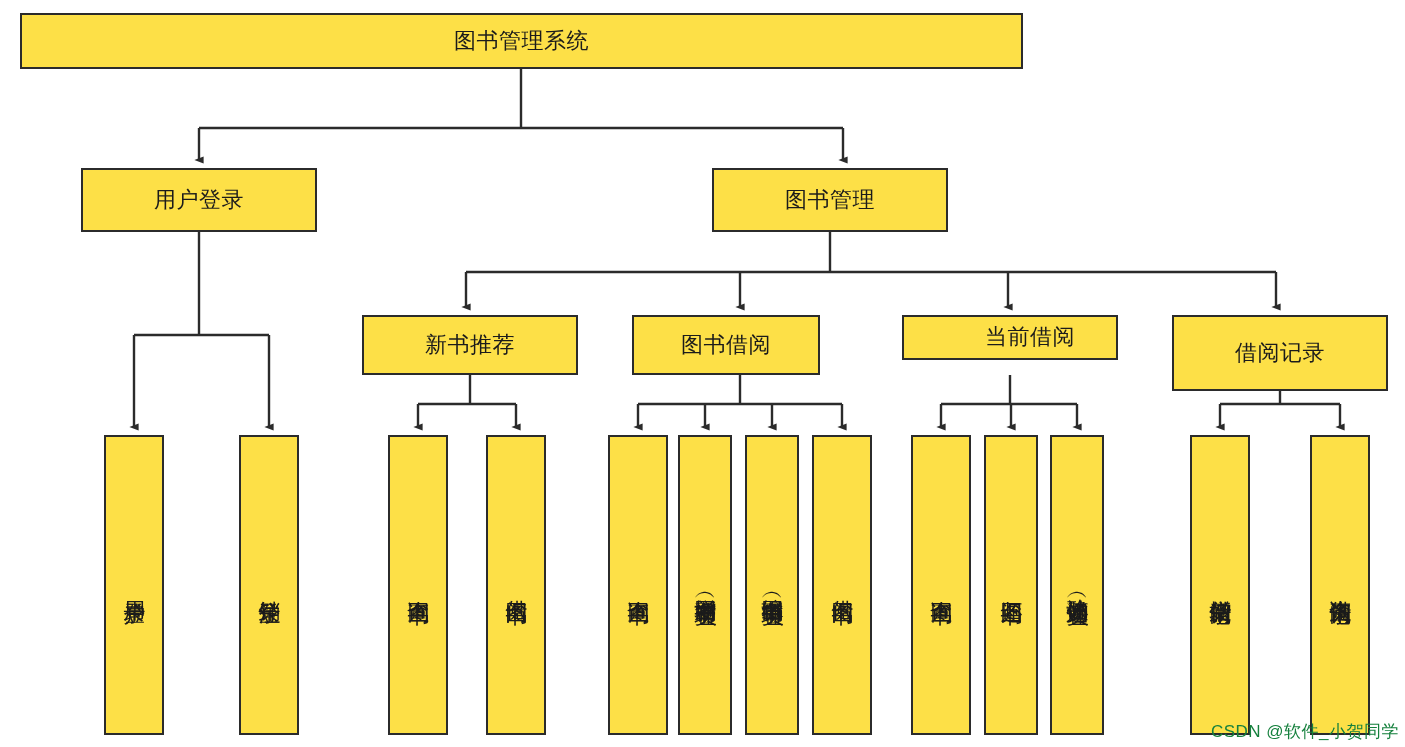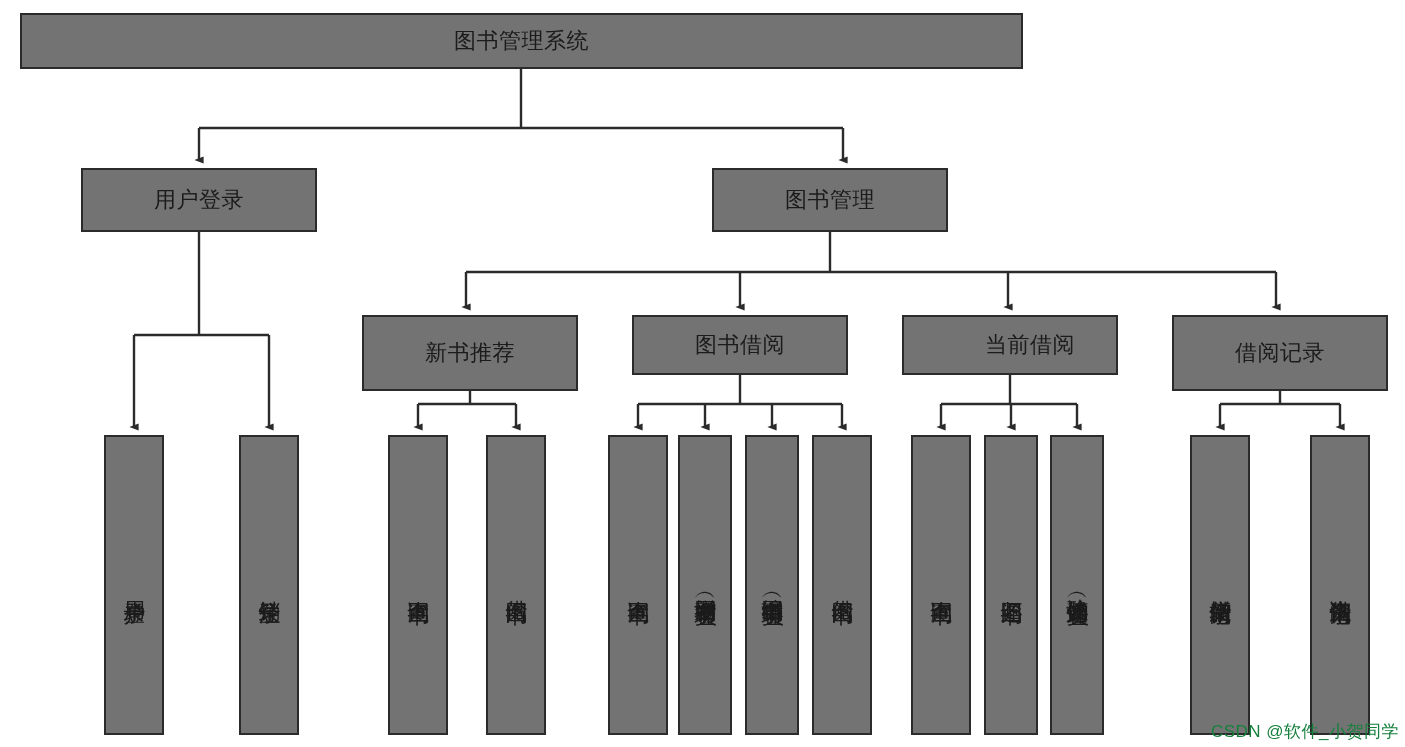--- a/index.html
+++ b/index.html
@@ -20,21 +20,21 @@
   #wires {
     position: absolute;
     left: 0;
     top: 0;
     width: 1405px;
     height: 747px;
   }
   .node {
     position: absolute;
     box-sizing: border-box;
-    background: #737373;
+    background: #fde047;
     border: 2px solid #2b2b2b;
     display: flex;
     align-items: center;
     justify-content: center;
     color: #1b1b1b;
   }
   .node.h {
     font-size: 22px;
     line-height: 1.1;
     letter-spacing: 0.5px;
@@ -126,27 +126,27 @@
     <span>图书管理系统</span>
   </div>
 
   <div class="node h" style="left: 81px; top: 168px; width: 236px; height: 64px;">
     <span>用户登录</span>
   </div>
   <div class="node h" style="left: 712px; top: 168px; width: 236px; height: 64px; justify-content: center;">
     <span>图书管理</span>
   </div>
 
-  <div class="node h" style="left: 362px; top: 315px; width: 216px; height: 76px;">
+  <div class="node h" style="left: 362px; top: 315px; width: 216px; height: 60px;">
     <span>新书推荐</span>
   </div>
-  <div class="node h" style="left: 632px; top: 315px; width: 216px; height: 60px;">
+  <div class="node h" style="left: 632px; top: 315px; width: 188px; height: 60px;">
     <span>图书借阅</span>
   </div>
-  <div class="node h" style="left: 902px; top: 315px; width: 216px; height: 60px; padding-left: 40px;">
+  <div class="node h" style="left: 902px; top: 315px; width: 216px; height: 45px; padding-left: 40px;">
     <span>当前借阅</span>
   </div>
   <div class="node h" style="left: 1172px; top: 315px; width: 216px; height: 76px; text-align: center;">
     <span>借阅记录</span>
   </div>
 
   <div class="node v" style="left: 104px; top: 435px; width: 60px; height: 300px;">
     <span class="vtext">用户登录</span>
   </div>
   <div class="node v" style="left: 239px; top: 435px; width: 60px; height: 300px;">

